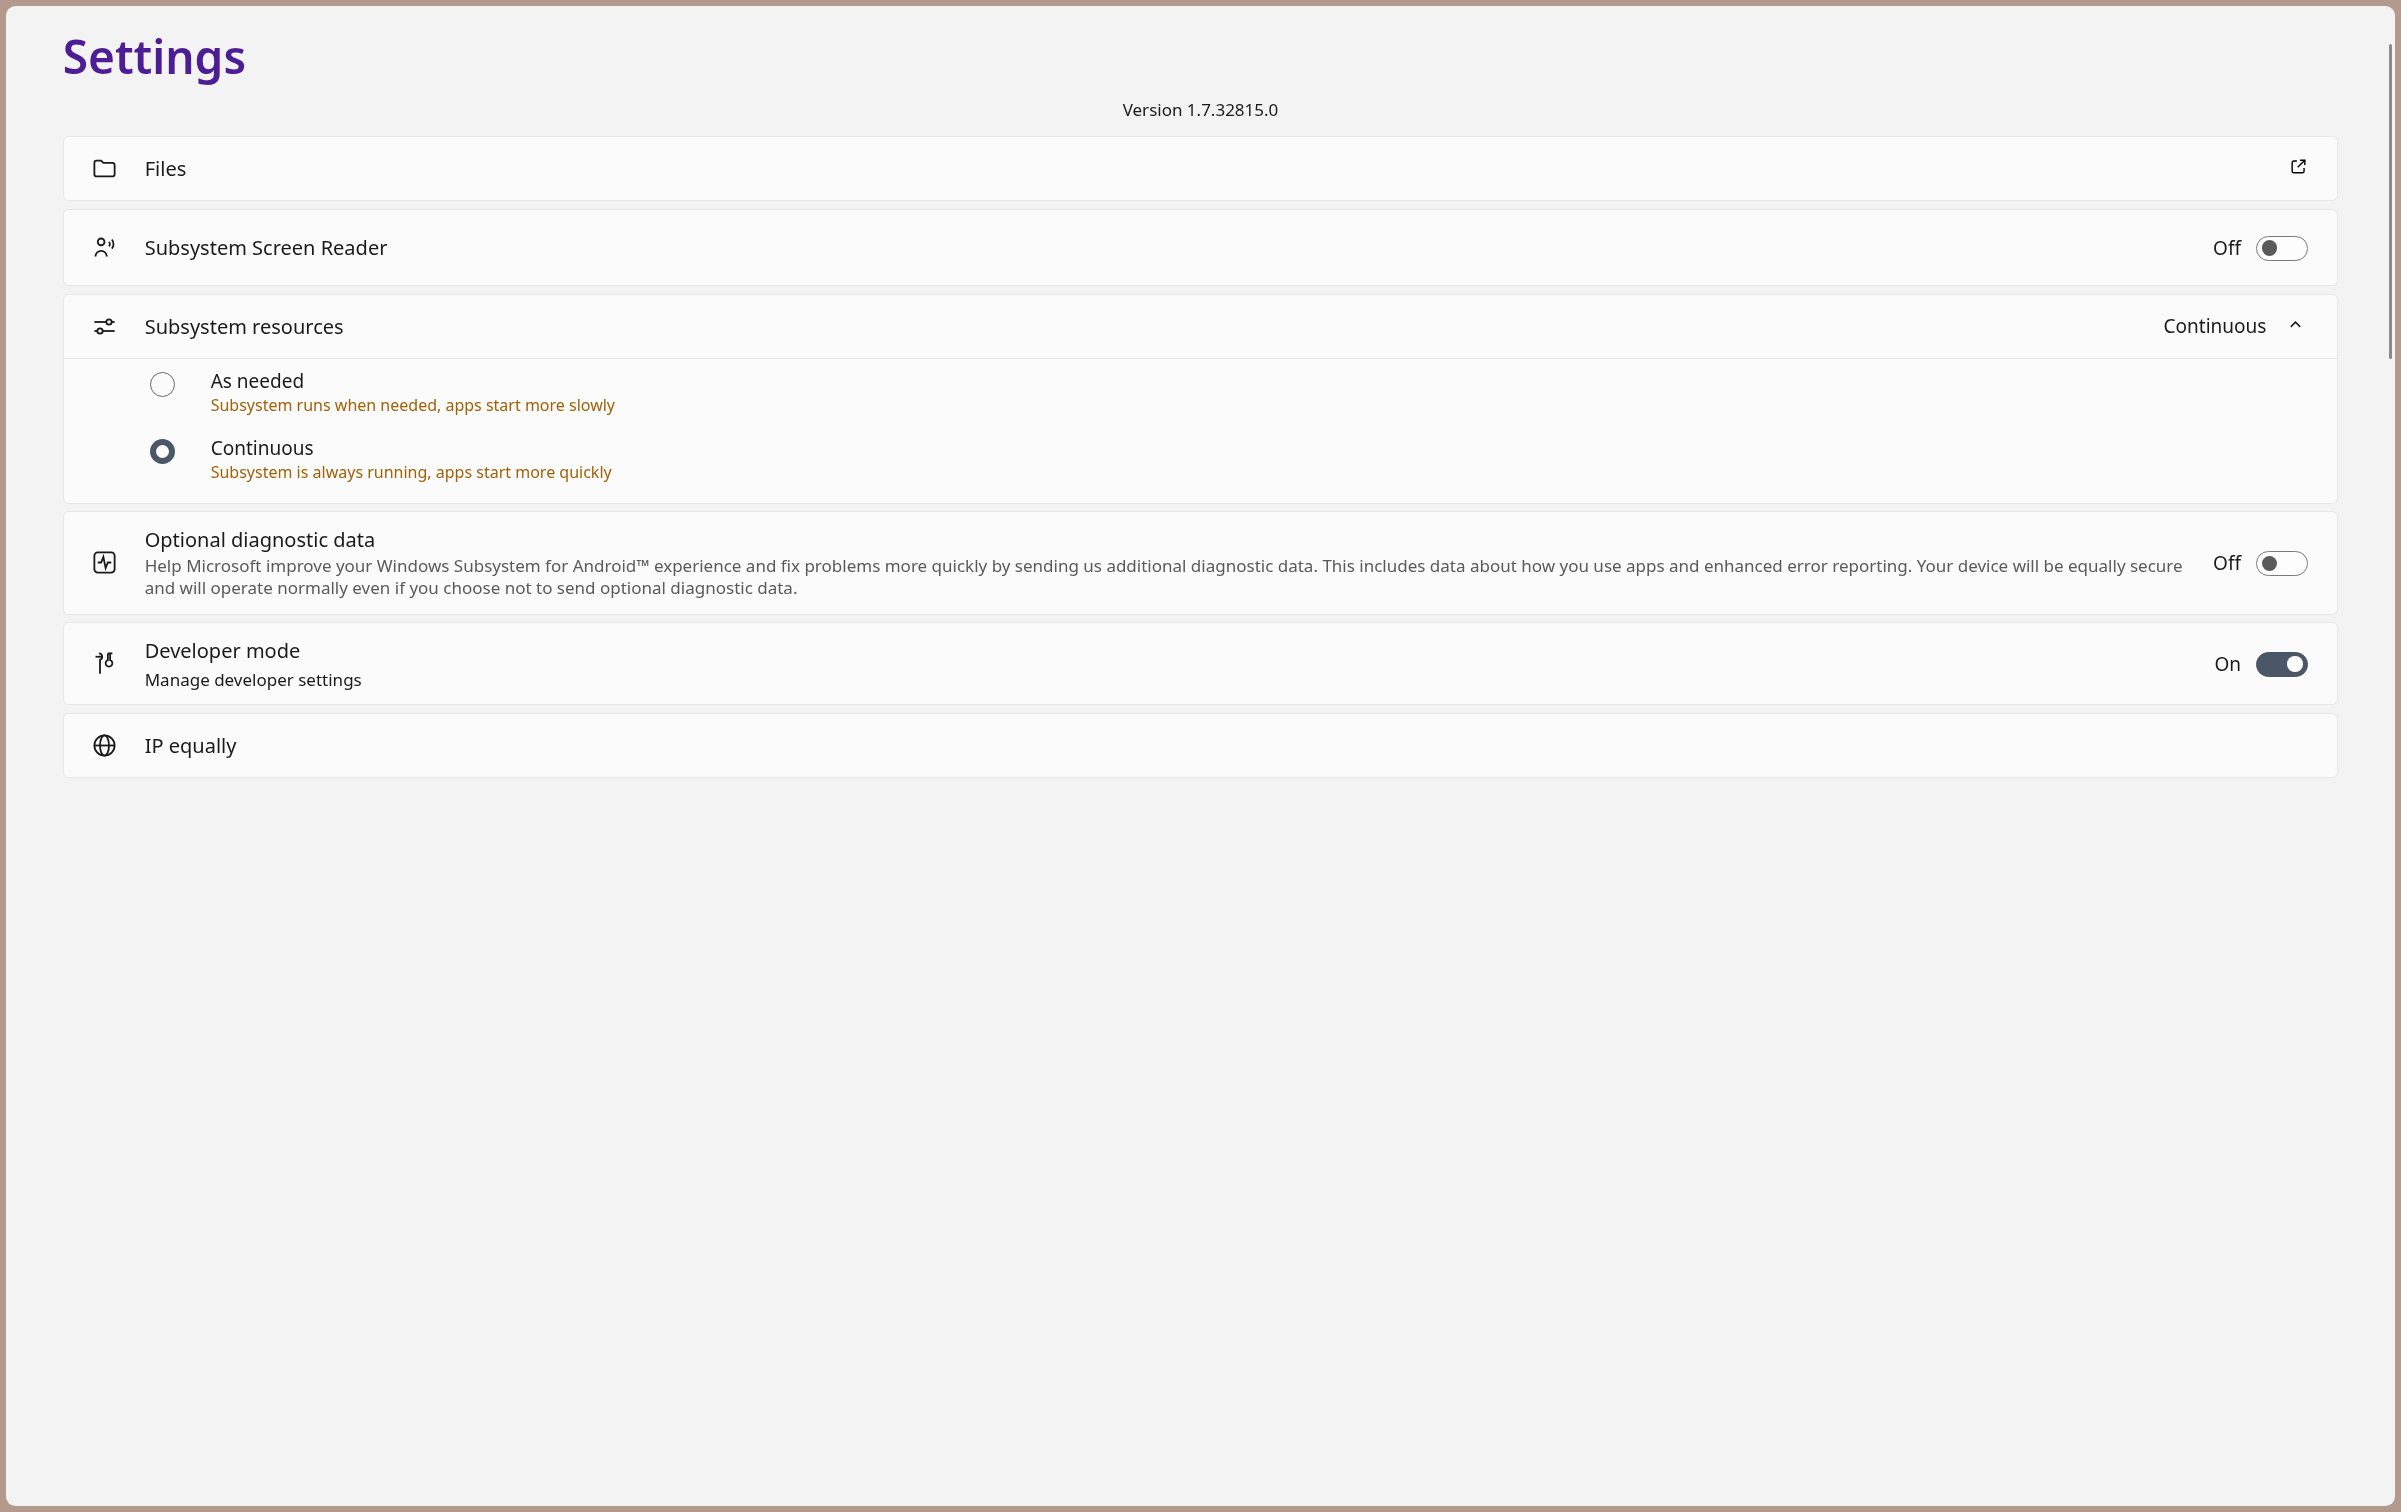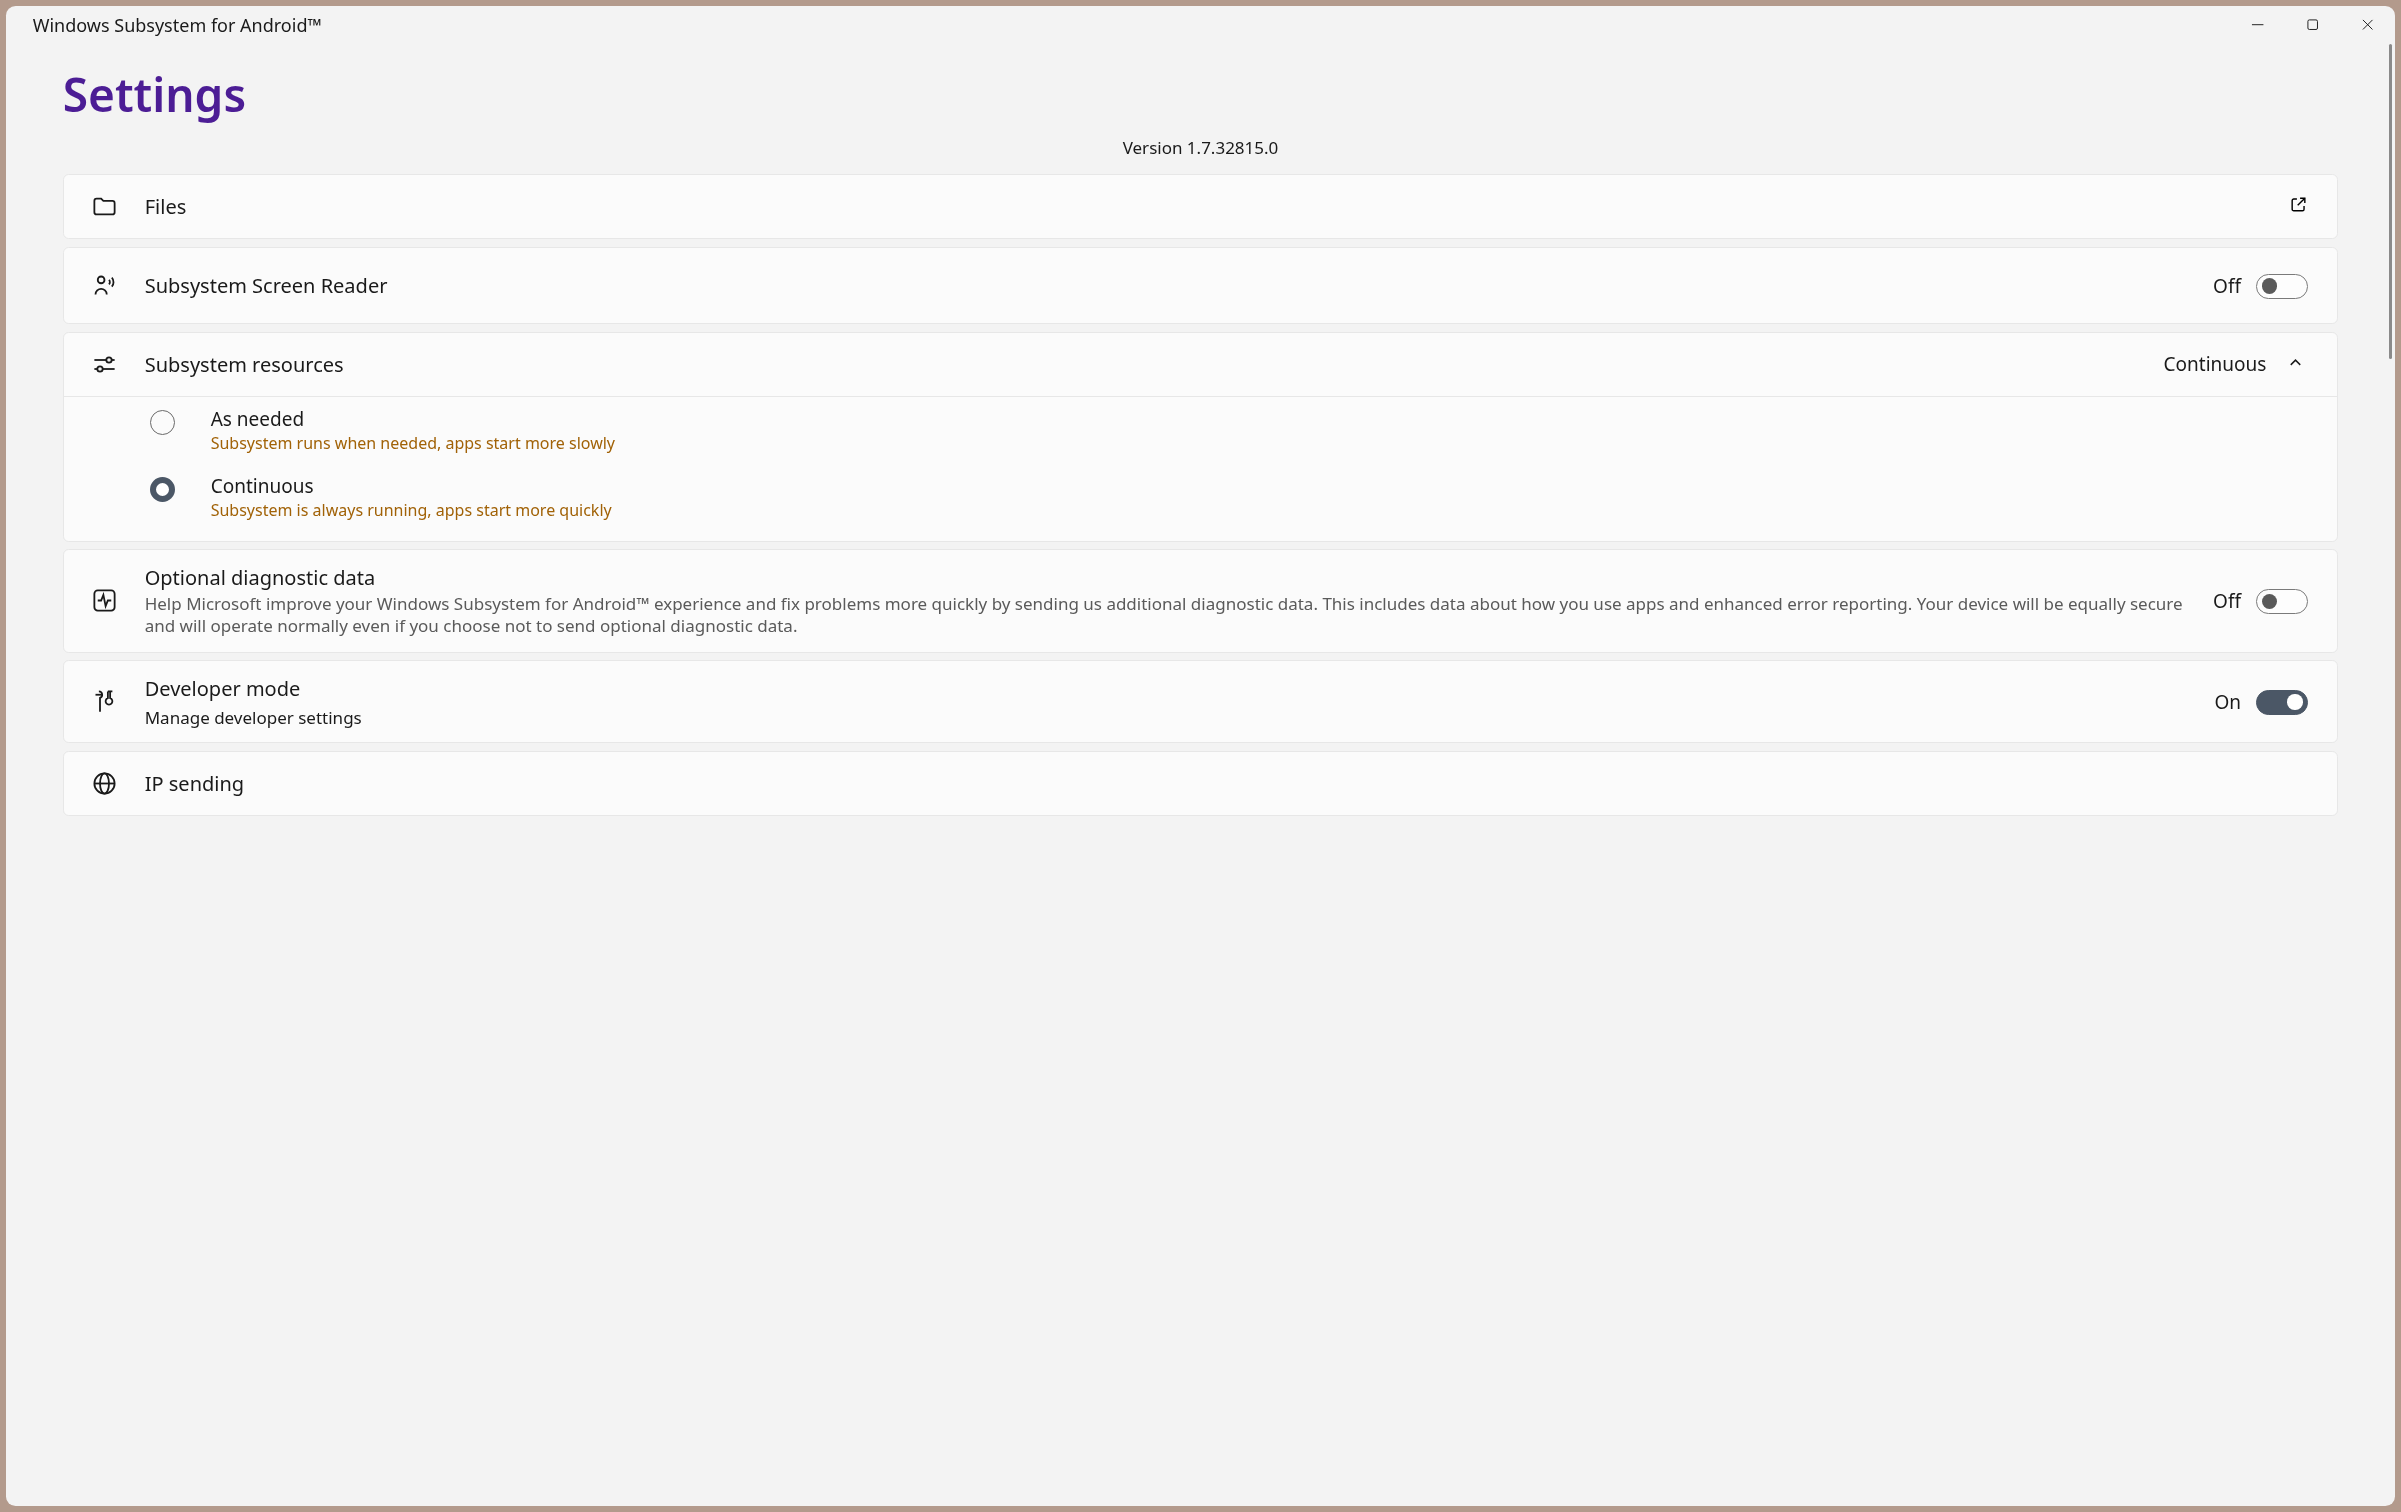--- a/index.html
+++ b/index.html
@@ -125,41 +125,20 @@
   .radio.selected { border: 6.7px solid #4b5766; background: #fff; }
   .sub-main .opt-title { font-size: 19px; color: #1a1a1a; }
   .sub-main .opt-desc  { font-size: 16px; color: #a16207; margin-top: 0px; }
   .pad-bottom { height: 9.6px; }
 </style>
 </head>
 <body>
 
 <div class="window">
 
-  <div class="titlebar">
-    <div class="title">Windows Subsystem for Android™</div>
-    <div class="win-controls">
-      <div class="win-btn">
-        <svg viewBox="0 0 14 14">
-            <line x1="1" y1="7" x2="13" y2="7" stroke="currentColor" stroke-width="1"></line>
-          </svg>
-      </div>
-      <div class="win-btn">
-        <svg viewBox="0 0 14 14">
-            <rect x="2" y="2" width="10" height="10" rx="1.5" fill="none" stroke="currentColor" stroke-width="1"></rect>
-          </svg>
-      </div>
-      <div class="win-btn">
-        <svg viewBox="0 0 14 14">
-            <line x1="2" y1="2" x2="12" y2="12" stroke="currentColor" stroke-width="1"></line>
-            <line x1="12" y1="2" x2="2" y2="12" stroke="currentColor" stroke-width="1"></line>
-          </svg>
-      </div>
-    </div>
-  </div>
 
   <div class="header">
     <h1>Settings</h1>
     <div class="version">Version 1.7.32815.0</div>
   </div>
 
   <div class="content">
 
     <div class="card">
       <div class="row">
@@ -292,21 +271,21 @@
     <div class="card">
       <div class="row">
         <div class="row-icon">
           <svg viewBox="0 0 24 24" fill="none" stroke="currentColor" stroke-width="1.6">
               <circle cx="12" cy="12" r="9"></circle>
               <ellipse cx="12" cy="12" rx="4" ry="9"></ellipse>
               <line x1="3" y1="12" x2="21" y2="12"></line>
             </svg>
         </div>
         <div class="row-main">
-          <div class="row-title">IP sending</div>
+          <div class="row-title">IP equally</div>
         </div>
       </div>
     </div>
 
   </div>
 
   <div class="scrollbar-track"></div>
 </div>
 
 

